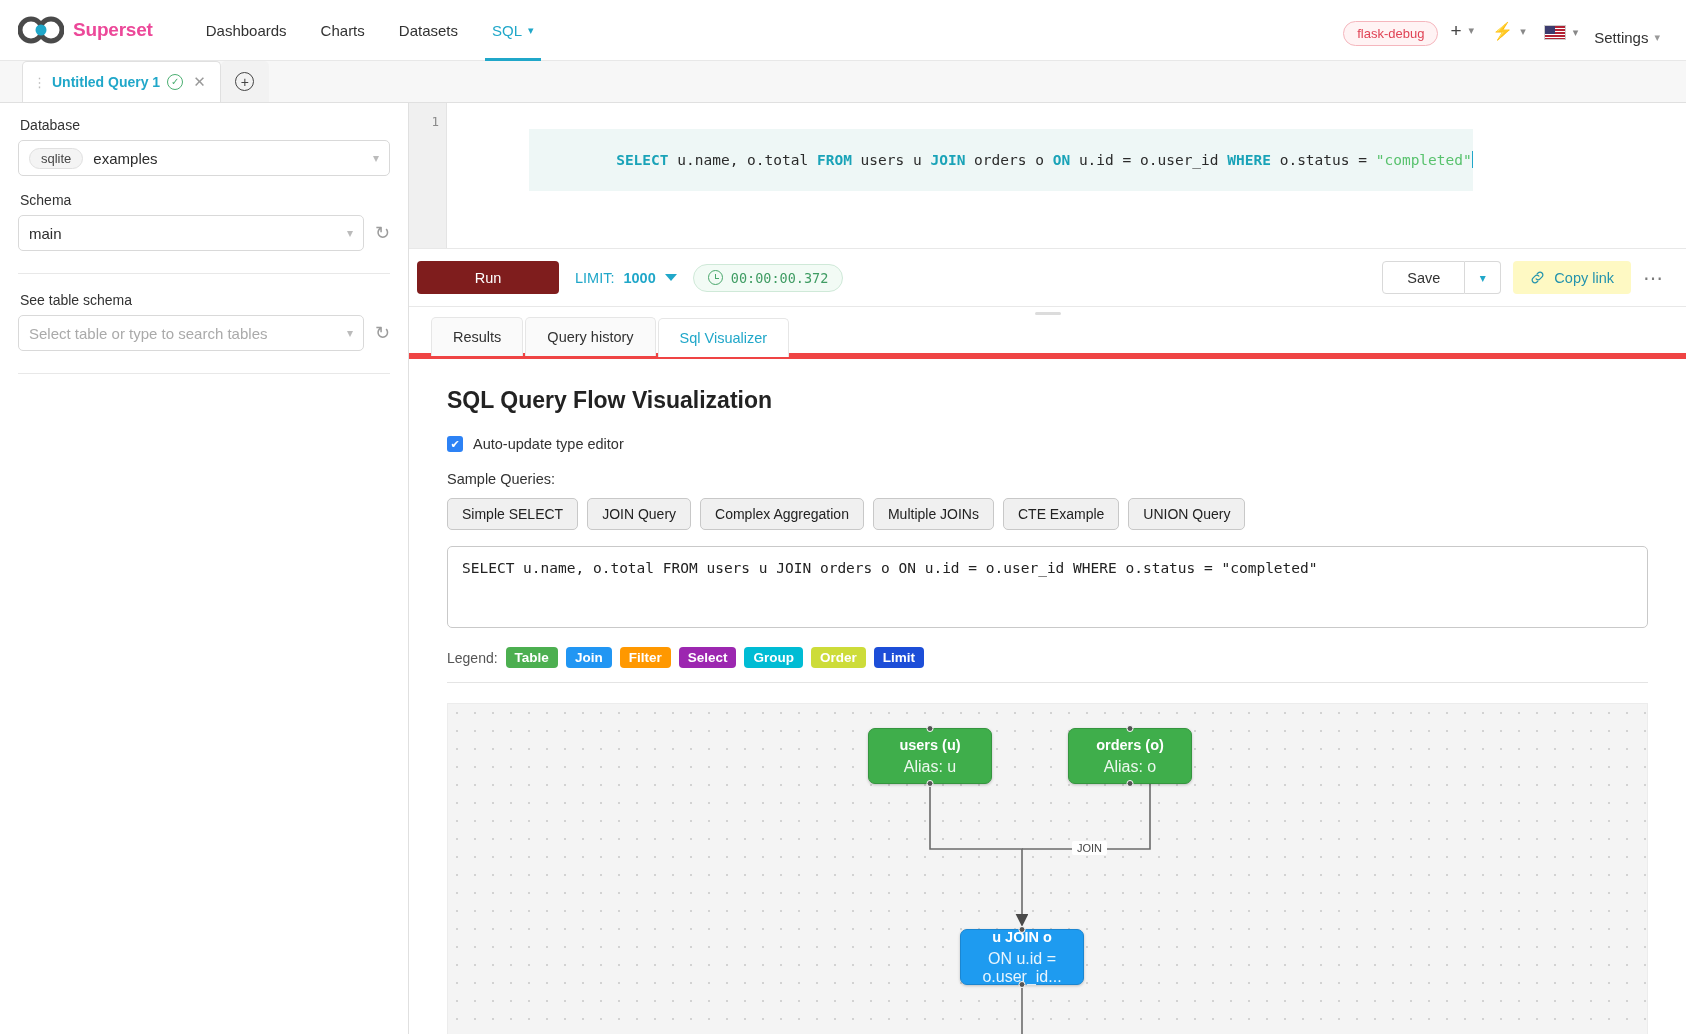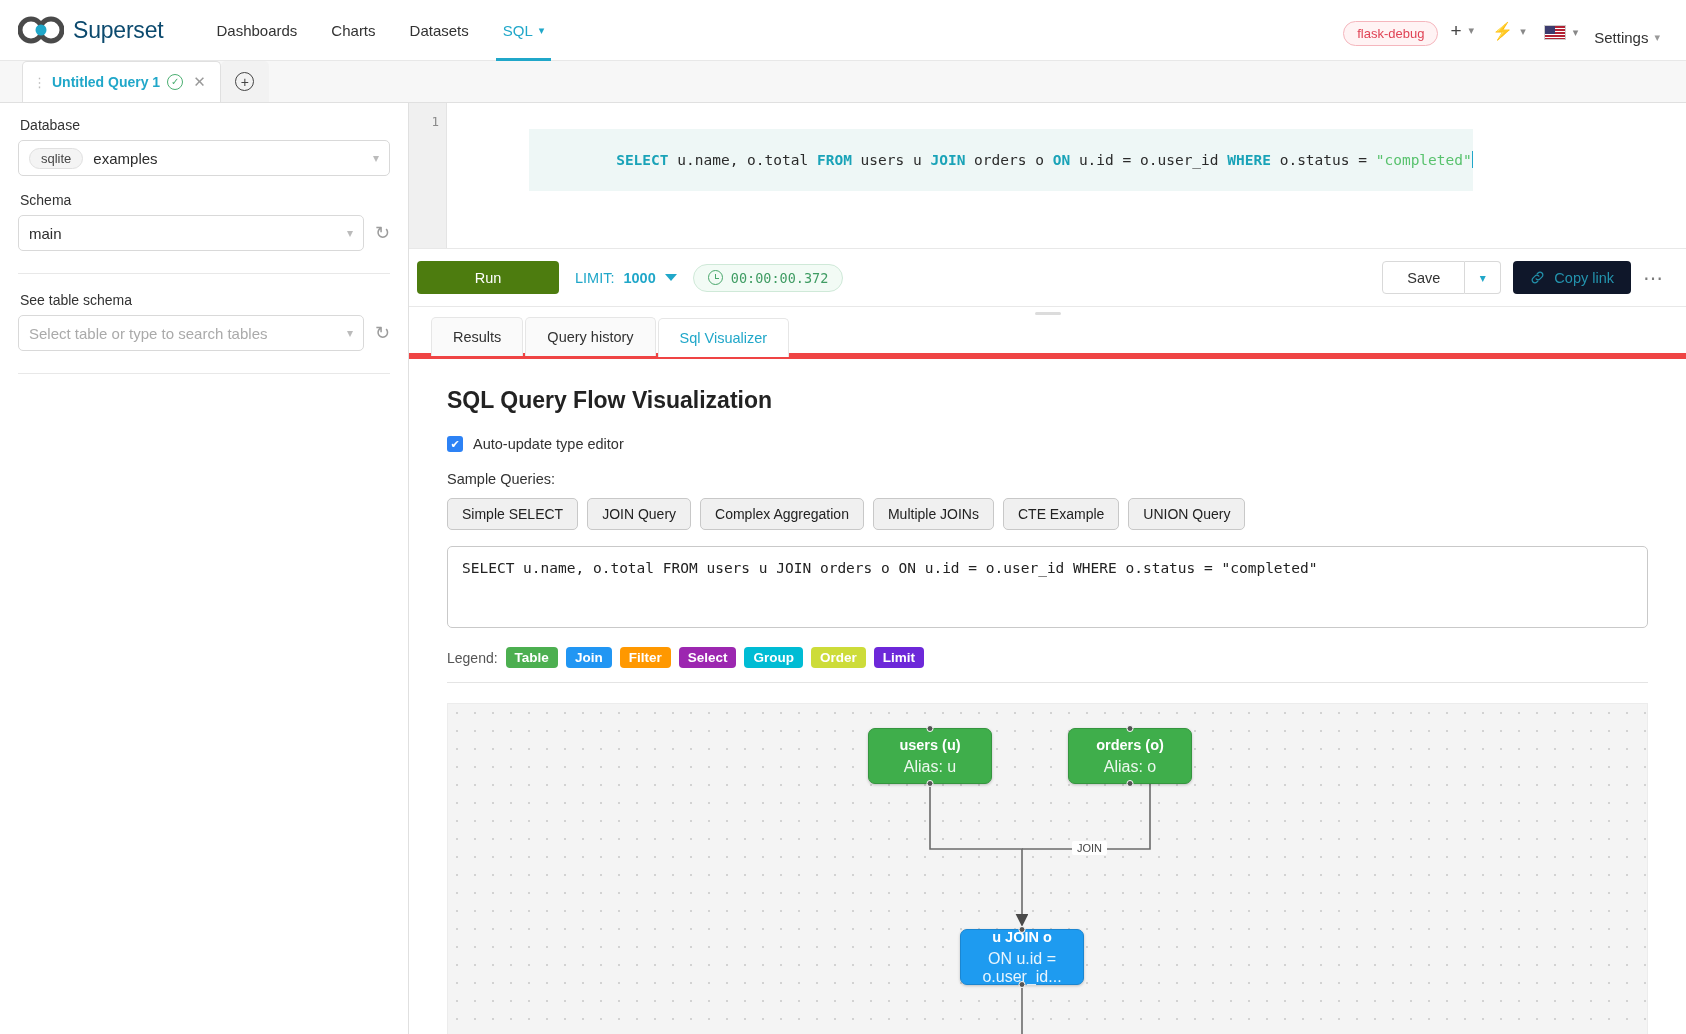--- a/index.html
+++ b/index.html
@@ -12,21 +12,21 @@
   }
 
   
   .topnav {
     height:61px; border-bottom:1px solid #e8e8e8;
     display:flex; align-items:center; padding:0 22px 0 18px;
     background:#fff;
   }
   .brand { display:flex; align-items:center; gap:9px; margin-right:36px; }
   .brand-logo { width:46px; height:28px; }
-  .brand-name { font-size:23px; font-weight:normal; color:#0c4a6e; letter-spacing:-0.2px; }
+  .brand-name { font-size:19px; font-weight:bold; color:#ec4899; letter-spacing:-0.2px; }
   .navlinks { display:flex; align-items:center; gap:0; height:61px; }
   .navlink {
     padding:0 17px; height:61px; display:flex; align-items:center;
     font-size:15px; color:#323232; cursor:pointer; position:relative;
   }
   .navlink.active { color:#20a7c9; }
   .navlink.active:after {
     content:""; position:absolute; left:10px; right:10px; bottom:0;
     height:3px; background:#20a7c9;
   }
@@ -126,21 +126,21 @@
     display:inline-block; width:1px; height:17px; background:#20a7c9;
     vertical-align:-3px; margin-left:0px;
   }
 
   
   .edtoolbar {
     height:58px; display:flex; align-items:center; padding:0 22px 0 8px;
     border-bottom:1px solid #e8e8e8; gap:16px; background:#fff;
   }
   .run-btn {
-    width:142px; height:33px; background:#4d7c0f; color:#fff; border:none;
+    width:142px; height:33px; background:#7f1d1d; color:#fff; border:none;
     border-radius:4px; font-size:14.5px; cursor:pointer; font-family:inherit;
   }
   .limit-ctl { display:flex; align-items:center; gap:9px; color:#20a7c9; font-size:14.5px; cursor:pointer; }
   .limit-ctl b { font-weight:600; }
   .tri-down { width:0;height:0;border-left:6px solid transparent;border-right:6px solid transparent;border-top:7px solid #20a7c9; }
   .timer-pill {
     display:flex; align-items:center; gap:8px; border:1px solid #cfe9d8;
     background:#f2fbf5; color:#3f9c63; border-radius:16px; padding:5px 14px;
     font-family:"DejaVu Sans Mono", monospace; font-size:13.5px;
   }
@@ -154,21 +154,21 @@
   .save-btn {
     height:33px; padding:0 24px; background:#fff; border:1px solid #d9d9d9;
     border-radius:4px 0 0 4px; font-size:14.5px; color:#323232; cursor:pointer; font-family:inherit;
   }
   .save-caret {
     height:33px; width:36px; background:#fff; border:1px solid #d9d9d9; border-left:none;
     border-radius:0 4px 4px 0; color:#20a7c9; font-size:12px; cursor:pointer;
     display:flex; align-items:center; justify-content:center;
   }
   .copy-link {
-    height:33px; padding:0 17px; background:#0f172a; color:#2393ad; border-radius:4px;
+    height:33px; padding:0 17px; background:#fef9c3; color:#2393ad; border-radius:4px;
     display:flex; align-items:center; gap:9px; font-size:14.5px; cursor:pointer;
   }
   .more-dots { color:#7b7b7b; font-size:20px; letter-spacing:1px; cursor:pointer; line-height:0.6; }
 
   .drag-handle { height:12px; display:flex; align-items:center; justify-content:center; background:#fff; }
   .drag-handle span { width:26px; height:3px; background:#dcdcdc; border-radius:2px; }
 
   
   .restabs { display:flex; align-items:center; padding-left:22px; border-bottom:6px solid #ef4444; height:40px; background:#fff; }
   .restab {
@@ -399,21 +399,21 @@
       <textarea class="sql-textarea" style="">SELECT u.name, o.total FROM users u JOIN orders o ON u.id = o.user_id WHERE o.status = "completed"</textarea>
 
       <div class="legend-row">
         <span>Legend:</span>
         <span class="lg" style="background: rgb(76, 175, 80);">Table</span>
         <span class="lg" style="background: rgb(33, 150, 243);">Join</span>
         <span class="lg" style="background: rgb(255, 152, 0);">Filter</span>
         <span class="lg" style="background: rgb(156, 39, 176);">Select</span>
         <span class="lg" style="background: rgb(0, 188, 212);">Group</span>
         <span class="lg" style="background: rgb(205, 220, 57);">Order</span>
-        <span class="lg" style="background: #6d28d9;">Limit</span>
+        <span class="lg" style="background: #1d4ed8;">Limit</span>
       </div>
       <div class="legend-sep"></div>
 
       
       <div class="canvas">
         <svg width="100%" height="100%" style="position:absolute;left:0;top:0;">
           <defs>
             <marker id="arrow" markerWidth="9" markerHeight="9" refX="5" refY="4" orient="auto">
               <path d="M0,0 L8,4 L0,8 z" fill="#4a4a4a"></path>
             </marker>

